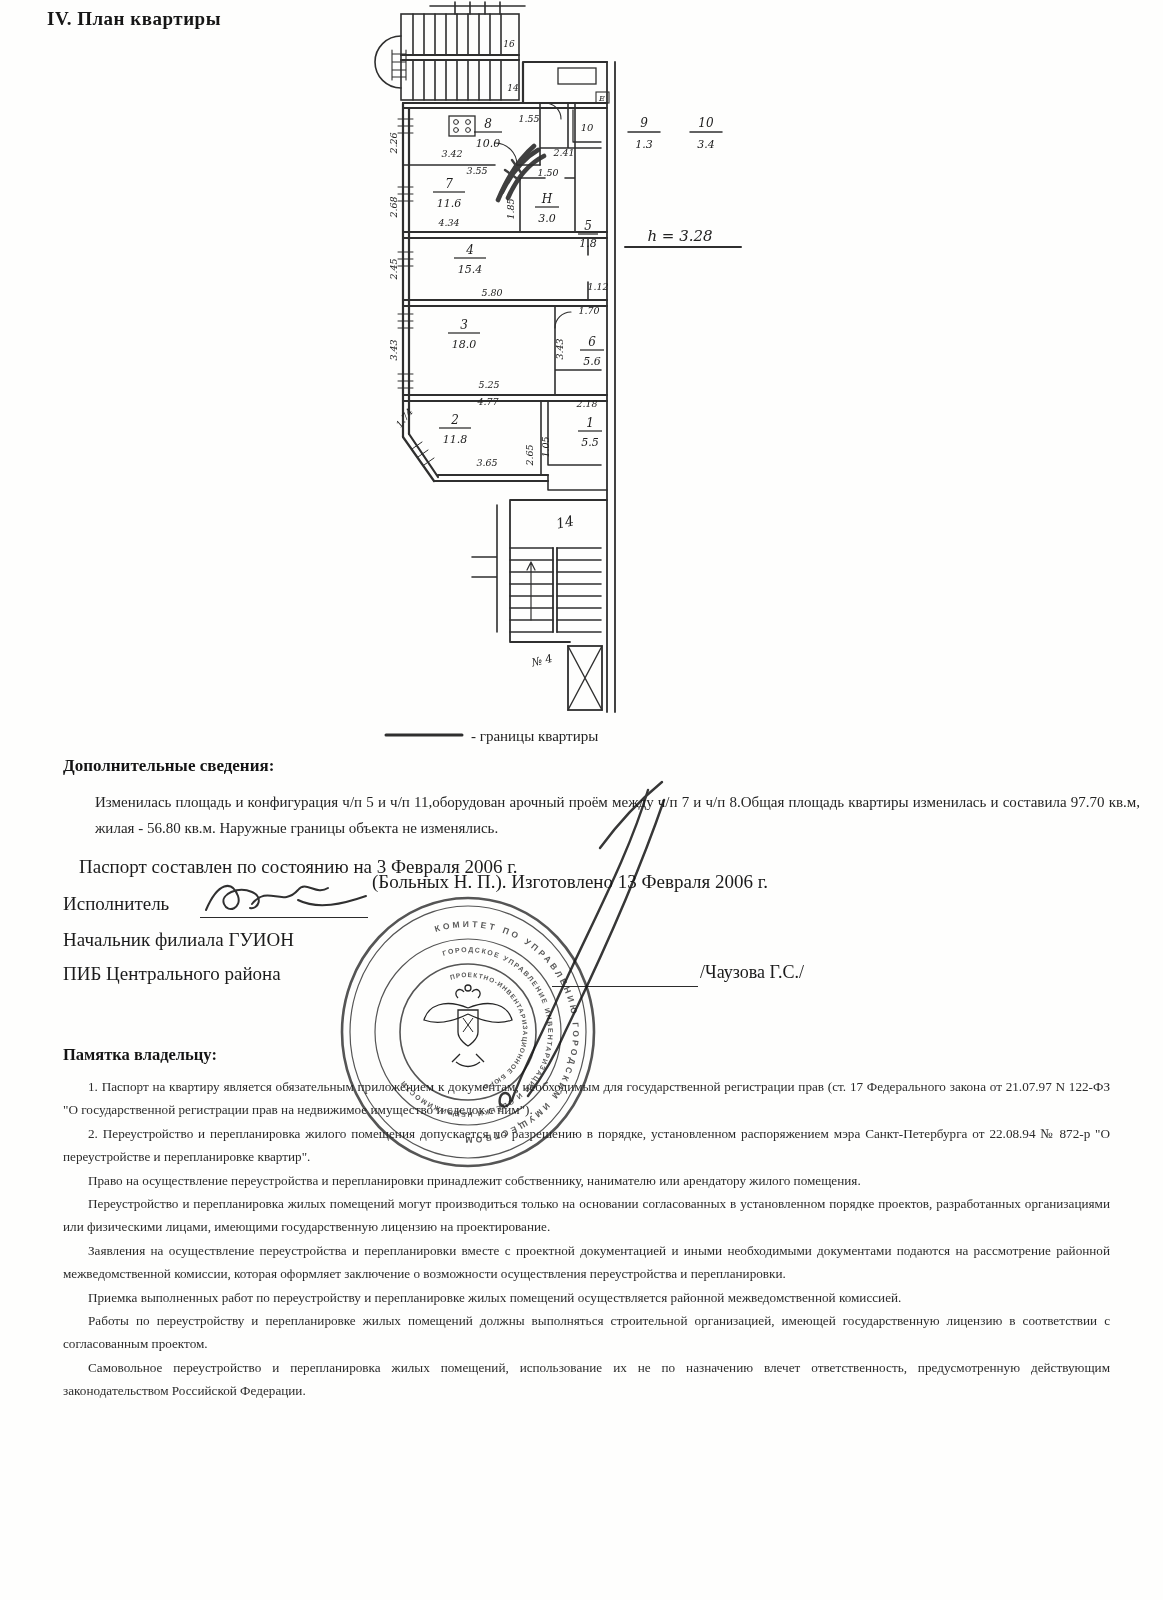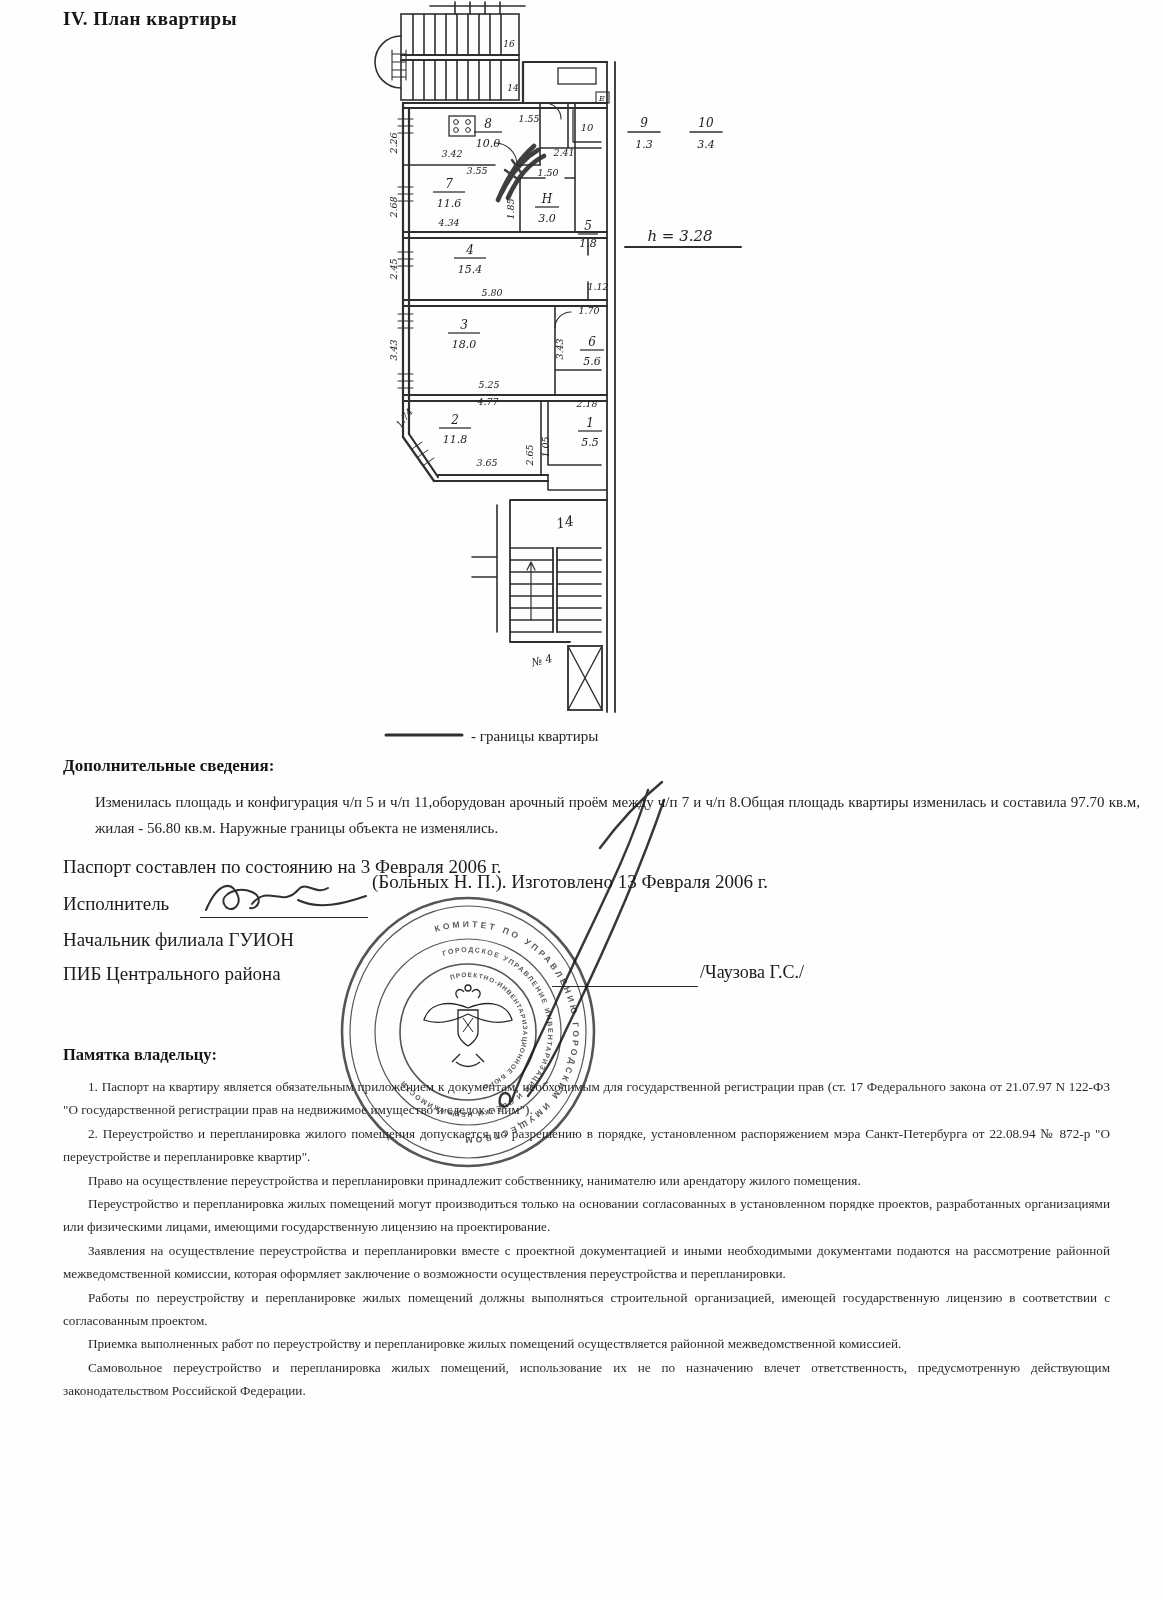--- a/index.html
+++ b/index.html
@@ -1,21 +1,21 @@
 <!DOCTYPE html>
 <html><head>
 <meta charset="utf-8">
 <style>
   html,body{margin:0;padding:0;}
   body{
     width:1163px;height:1600px;position:relative;background:#fefefd;
     font-family:"Liberation Serif","DejaVu Serif",serif;color:#1c1c1c;overflow:hidden;
   }
   .abs{position:absolute;}
-  .doc-title{left:63px;top:8px;font-size:19px;font-weight:bold;letter-spacing:.5px;color:#161616;font-family:Liberation Serif, serif;}
+  .doc-title{left:47px;top:8px;font-size:19px;font-weight:bold;letter-spacing:.5px;color:#161616;font-family:Liberation Serif, serif;}
   .sec-head{left:63px;font-size:17px;font-weight:bold;color:#141414;text-align:right;}
   .add-text{left:63px;top:789px;width:1045px;font-size:15px;line-height:26px;text-align:justify;color:#242424;margin-left:32px;}
   .pass-line{font-size:19px;color:#1b1b1b;white-space:nowrap;}
   .uline{border-bottom:1.6px solid #2b2b2b;height:0;}
   .memo{left:63px;top:1075px;width:1047px;font-size:13.2px;line-height:23.4px;color:#2b2b2b;text-align:justify;}
   .memo p{margin:0;text-indent:25px;}
   svg{display:block;}
   svg text{fill:#1f1f1f;}
   .dim{font-family:"DejaVu Serif",serif;font-style:italic;font-size:9.5px;fill:#222;}
   .rn{font-family:"DejaVu Serif",serif;font-style:italic;font-size:12px;fill:#1d1d1d;}
@@ -201,21 +201,21 @@
     <text class="sl" style="font-size:11px" x="543" y="664" transform="rotate(-14 543 664)">№ 4</text>
     <text class="sl" style="font-size:15px" x="680" y="241">h = 3.28</text>
   </g>
 
   <text class="legend-t" x="471" y="741">- границы квартиры</text>
 </svg>
 
 <div class="abs sec-head" style="top:756px;">Дополнительные сведения:</div>
 <div class="abs add-text">Изменилась площадь и конфигурация ч/п 5 и ч/п 11,оборудован арочный проём между ч/п 7 и ч/п 8.Общая площадь квартиры изменилась и составила 97.70 кв.м, жилая - 56.80 кв.м. Наружные границы объекта не изменялись.</div>
 
-<div class="abs pass-line" style="left:63px;top:856px;">Паспорт составлен по состоянию на 3 Февраля 2006 г.</div>
+<div class="abs pass-line" style="left:79px;top:856px;">Паспорт составлен по состоянию на 3 Февраля 2006 г.</div>
 <div class="abs pass-line" style="left:63px;top:893px;">Исполнитель</div>
 <div class="abs uline" style="left:200px;top:917px;width:168px;"></div>
 <div class="abs pass-line" style="left:372px;top:871px;">(Больных Н. П.). Изготовлено 13 Февраля 2006 г.</div>
 <div class="abs pass-line" style="left:63px;top:929px;">Начальник филиала ГУИОН</div>
 <div class="abs pass-line" style="left:63px;top:963px;">ПИБ Центрального района</div>
 <div class="abs uline" style="left:552px;top:986px;width:146px;"></div>
 <div class="abs pass-line" style="left:700px;top:962px;font-size:18px;">/Чаузова Г.С./</div>
 
 <svg class="abs" style="left:198px;top:874px;" width="175" height="48" viewBox="0 0 175 48">
   <g stroke="#1a1a1a" stroke-width="2" fill="none" stroke-linecap="round" opacity="0.9">
@@ -225,22 +225,22 @@
   </g>
 </svg>
 
 <div class="abs sec-head" style="top:1045px;font-size:16.5px;">Памятка владельцу:</div>
 <div class="abs memo">
   <p>1. Паспорт на квартиру является обязательным приложением к документам, необходимым для государственной регистрации прав (ст. 17 Федерального закона от 21.07.97 N 122-ФЗ "О государственной регистрации прав на недвижимое имущество и сделок с ним").</p>
   <p>2. Переустройство и перепланировка жилого помещения допускается по разрешению в порядке, установленном распоряжением мэра Санкт-Петербурга от 22.08.94 № 872-р "О переустройстве и перепланировке квартир".</p>
   <p>Право на осуществление переустройства и перепланировки принадлежит собственнику, нанимателю или арендатору жилого помещения.</p>
   <p>Переустройство и перепланировка жилых помещений могут производиться только на основании согласованных в установленном порядке проектов, разработанных организациями или физическими лицами, имеющими государственную лицензию на проектирование.</p>
   <p>Заявления на осуществление переустройства и перепланировки вместе с проектной документацией и иными необходимыми документами подаются на рассмотрение районной межведомственной комиссии, которая оформляет заключение о возможности осуществления переустройства и перепланировки.</p>
+  <p>Приемка выполненных работ по переустройству и перепланировке жилых помещений осуществляется районной межведомственной комиссией.</p>
   <p>Работы по переустройству и перепланировке жилых помещений должны выполняться строительной организацией, имеющей государственную лицензию в соответствии с согласованным проектом.</p>
-  <p>Приемка выполненных работ по переустройству и перепланировке жилых помещений осуществляется районной межведомственной комиссией.</p>
   <p>Самовольное переустройство и перепланировка жилых помещений, использование их не по назначению влечет ответственность, предусмотренную действующим законодательством Российской Федерации.</p>
 </div>
 
 <svg class="abs" style="left:0;top:770px;pointer-events:none;" width="1163" height="420" viewBox="0 0 1163 420">
   <g opacity="0.78">
     <g stroke="#262626" fill="none">
       <ellipse cx="468" cy="262" rx="126" ry="134" stroke-width="2.6"></ellipse>
       <ellipse cx="468" cy="262" rx="118" ry="126" stroke-width="1.2"></ellipse>
       <circle cx="468" cy="262" r="93" stroke-width="1.2"></circle>
       <circle cx="468" cy="262" r="68" stroke-width="1.6"></circle>

